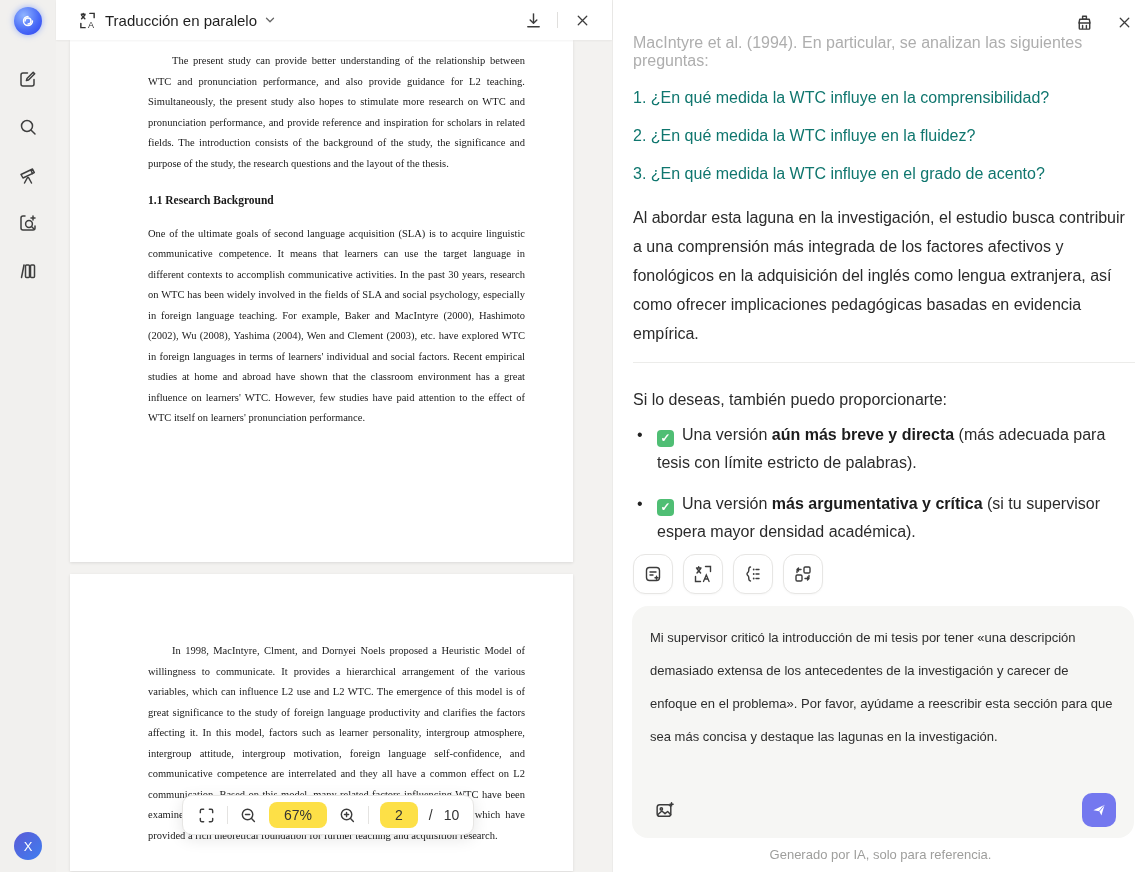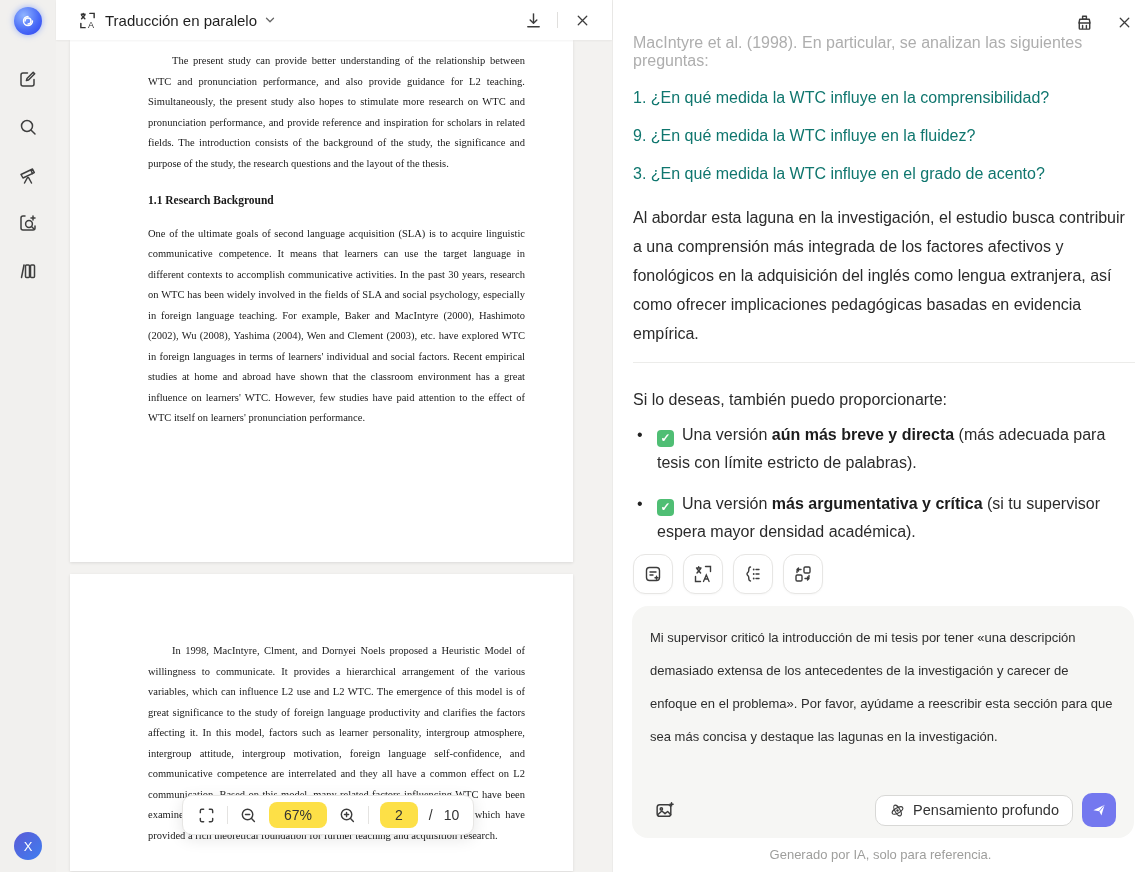--- a/index.html
+++ b/index.html
@@ -191,23 +191,23 @@
       </svg>
     </div>
     <div class="hdr-btn">
       <svg width="17" height="17" viewBox="0 0 20 20" fill="none" stroke="#3c3c3c" stroke-width="1.5" stroke-linecap="round">
         <path d="M5 5l10 10M15 5L5 15"></path>
       </svg>
     </div>
   </div>
 
   <div class="chat">
-    <div class="faded-line">MacIntyre et al. (1998). En particular, se analizan las siguientes preguntas:</div>
+    <div class="faded-line">MacIntyre et al. (1994). En particular, se analizan las siguientes preguntas:</div>
     <div class="question">1. ¿En qué medida la WTC influye en la comprensibilidad?</div>
-    <div class="question">9. ¿En qué medida la WTC influye en la fluidez?</div>
+    <div class="question">2. ¿En qué medida la WTC influye en la fluidez?</div>
     <div class="question">3. ¿En qué medida la WTC influye en el grado de acento?</div>
     <div class="answer-para">Al abordar esta laguna en la investigación, el estudio busca contribuir a una comprensión más integrada de los factores afectivos y fonológicos en la adquisición del inglés como lengua extranjera, así como ofrecer implicaciones pedagógicas basadas en evidencia empírica.</div>
     <hr>
     <div class="offer-intro">Si lo deseas, también puedo proporcionarte:</div>
     <ul class="offers">
       <li>
         <span class="dot">•</span><span class="check">✓</span><span>Una versión </span><b>aún más breve y directa</b><span> (más adecuada para tesis con límite estricto de palabras).</span>
       </li>
       <li>
         <span class="dot">•</span><span class="check">✓</span><span>Una versión </span><b>más argumentativa y crítica</b><span> (si tu supervisor espera mayor densidad académica).</span>
@@ -261,28 +261,20 @@
     <div class="input-bottom">
       <div class="hdr-btn">
         <svg width="21" height="21" viewBox="0 0 20 20" fill="none" stroke="#3c3c3c" stroke-width="1.4" stroke-linecap="round" stroke-linejoin="round">
           <rect x="3" y="4.5" width="13" height="11" rx="2.5"></rect>
             <circle cx="7" cy="8.5" r="1.1"></circle>
             <path d="M3.5 14l4-3.5 3 2.5 2.5-2 3 3"></path>
             <path d="M16.7 2.6v3M15.2 4.1h3"></path>
         </svg>
       </div>
       <div class="ib-spacer"></div>
-      <div class="deep-btn">
-        <svg width="17" height="17" viewBox="0 0 20 20" fill="none" stroke="#3c3c3c" stroke-width="1.3">
-          <circle cx="10" cy="10" r="1.4" fill="#3c3c3c" stroke="none"></circle>
-          <ellipse cx="10" cy="10" rx="7" ry="3" transform="rotate(-30 10 10)"></ellipse>
-          <ellipse cx="10" cy="10" rx="7" ry="3" transform="rotate(60 10 10)"></ellipse>
-        </svg>
-        <span>Pensamiento profundo</span>
-      </div>
       <div class="send-btn">
         <svg width="16" height="16" viewBox="0 0 20 20" fill="#fff">
           <path d="M3 10.2L17 3.4l-4 13.4-2.6-5.2z"></path>
             <path d="M10.4 11.6L17 3.4" stroke="#7478ef" stroke-width="1.1" fill="none"></path>
         </svg>
       </div>
     </div>
   </div>
 
   <div class="panel-footer">Generado por IA, solo para referencia.</div>

